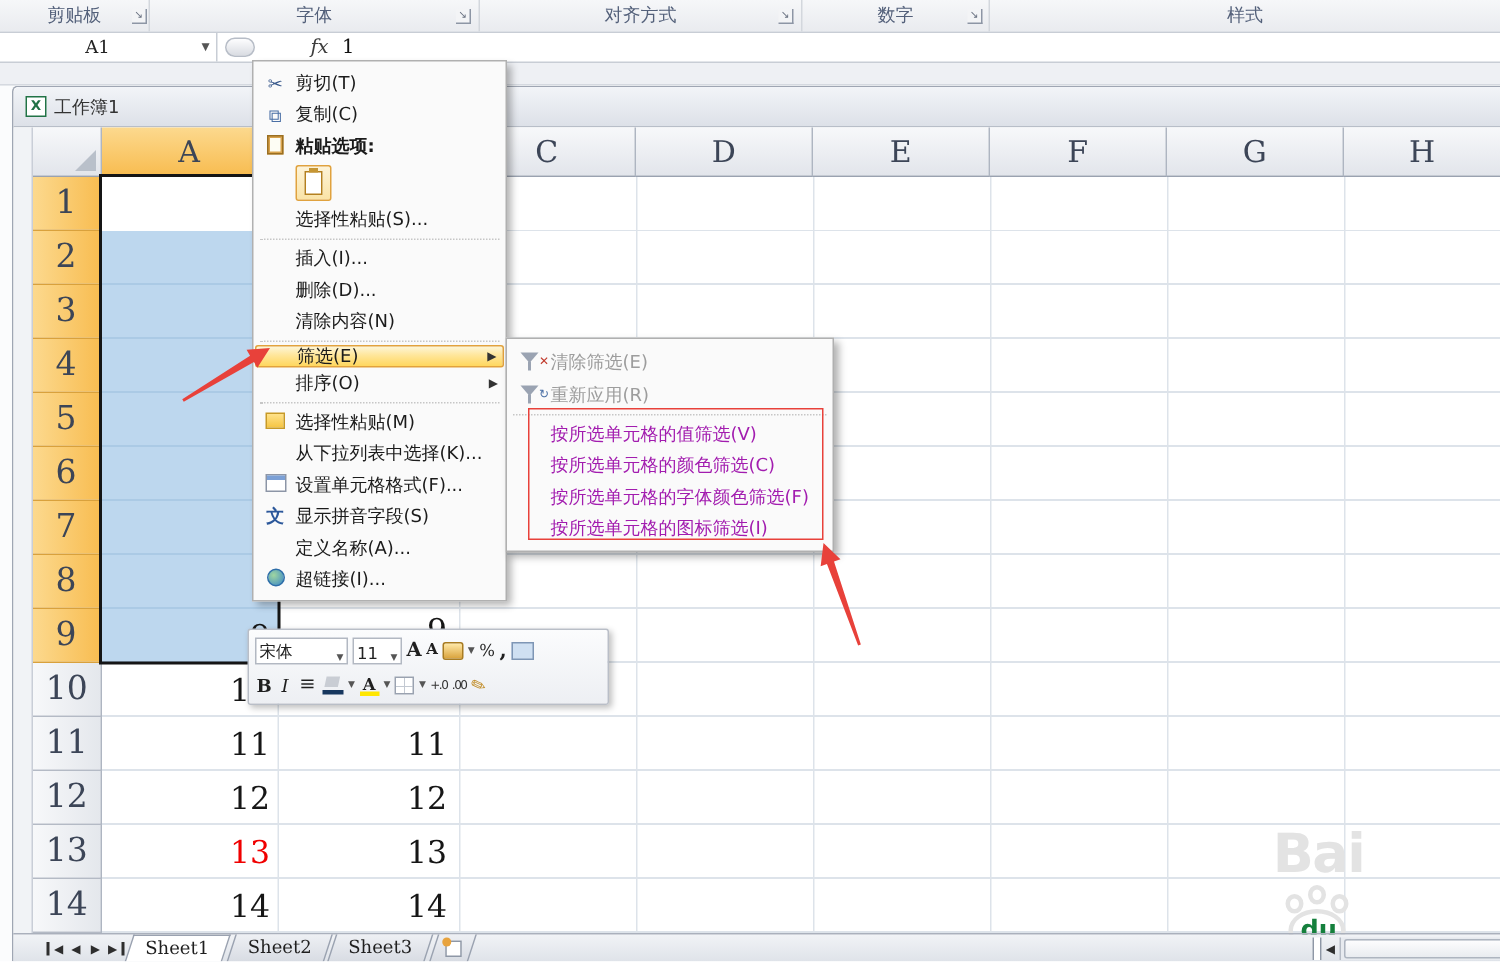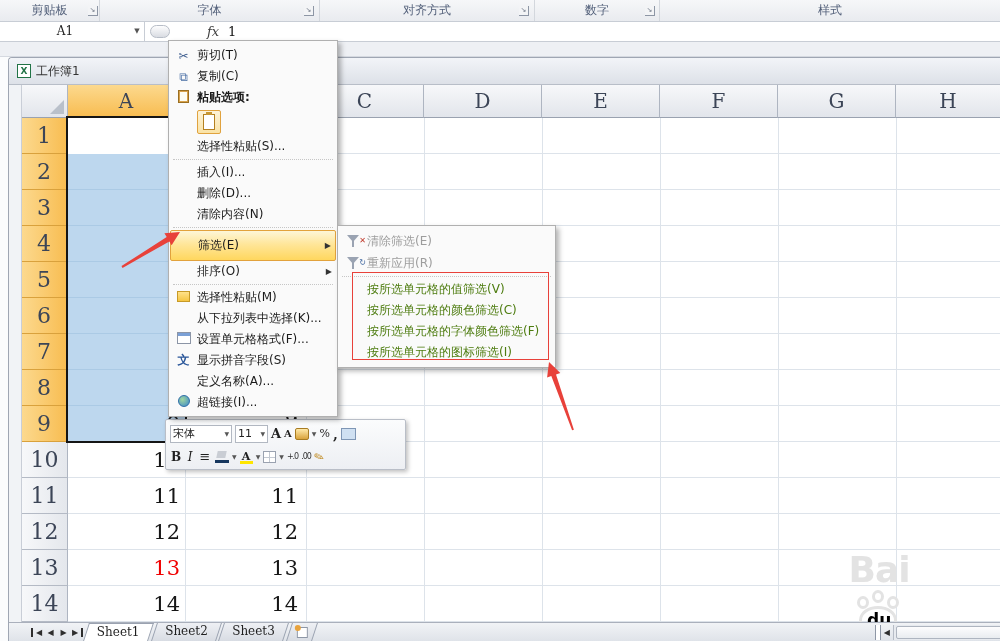--- a/index.html
+++ b/index.html
@@ -72,32 +72,32 @@
   .cA { left:68px; width:112px; }
   .cB { left:186px; width:112px; }
   
   .wmark { position:absolute; left:758px; top:549px; width:242px; color:#e4e4e4; }
   .wm1 { display:flex; align-items:center; font-weight:bold;flex-direction:column; }
   .wm-bai { font-size:36px; letter-spacing:-1px; color:#e3e3e3; }
   .wm-paw { position:relative; width:52px; height:46px; margin:0 2px; }
   .wm-pad { position:absolute; left:6px; top:16px; width:38px; height:28px; border:3px solid #e3e3e3;
     border-radius:50% 50% 45% 45%; }
   .wm-toe { position:absolute; width:12px; height:13px; border:3px solid #e3e3e3; border-radius:50%; }
-  .wm-du { position:absolute; left:14px; top:20px; font-size:17px; color:#000000; }
+  .wm-du { position:absolute; left:14px; top:20px; font-size:17px; color:#15803d; }
   .wm-jy { font-size:34px; color:#e0e0e0; }
   .wm2 { font-size:23px; font-weight:bold; color:#ededed; letter-spacing:1px; margin-top:3px; }
   
   .cmenu { position:absolute; left:168px; top:40px; width:170px; background:#fafafa;
     border:1px solid #b0b0b0; box-shadow:3px 3px 5px rgba(0,0,0,0.3); padding:4px 1px 3px 1px; z-index:60; }
   .mi { position:relative; display:flex; align-items:center; height:21px; padding-right:14px; }
   .mi .ic { width:27px; text-align:center; font-size:12px; flex:none; }
   .mi .lbl { font-size:12px; color:#1b1b1b; white-space:nowrap; }
   .mi.bold .lbl { font-weight:bold; }
   .mi.hl { background:linear-gradient(#fdf6d8,#ffe69a 45%,#ffd75e); border:1px solid #e2a23c;
-    border-radius:2px; height:31px; }
+    border-radius:2px; height:15px; }
   .subarr { position:absolute; right:4px; font-size:8px; color:#333; }
   .msep { border-top:1px dotted #c6c6c6; margin:2px 3px; height:0; }
   .pasteiconrow { height:28px; display:flex; align-items:center; padding-left:27px; }
   .pastebox { width:24px; height:24px; border:1px solid #e0a23e; border-radius:2px;
     background:linear-gradient(#fdf3d8,#fae3a6); position:relative; }
   .clipglyph { position:absolute; left:5px; top:3px; width:12px; height:16px; background:#fff;
     border:1px solid #b4801f; }
   .clipglyph:before { content:""; position:absolute; left:2px; top:-3px; width:6px; height:3px;
     background:#c69633; }
   .clipsmall { display:inline-block; width:11px; height:13px; background:#d8a24c; border:1px solid #9a6f22;
@@ -111,36 +111,36 @@
   .phonicon { font-size:11px; color:#2b579a; font-weight:bold; }
   .globeicon { display:inline-block; width:12px; height:12px; border-radius:50%;
     background:radial-gradient(circle at 35% 35%,#9fd6a0,#3a87c8); border:1px solid #2d6da8; }
   .scissors { color:#3a5a8c; }
   .copyic { color:#4a6fa5; font-size:13px; }
   
   .smenu { position:absolute; left:337px; top:225px; width:219px; background:#fafafa;
     border:1px solid #b0b0b0; box-shadow:3px 3px 5px rgba(0,0,0,0.3); padding:4px 1px; z-index:62; }
   .smi { display:flex; align-items:center; height:22px; }
   .smi .ic { width:28px; text-align:center; flex:none; position:relative; }
-  .smi .lbl { font-size:12px; color:#4d7c0f; white-space:nowrap; }
+  .smi .lbl { font-size:12px; color:#a21caf; white-space:nowrap; }
   .smi.dis .lbl { color:#9d9d9d; }
   .smi.short { height:21px; }
   .funnel { display:inline-block; position:relative; width:12px; height:12px; }
   .funnel:before { content:""; position:absolute; left:0; top:0; width:0; height:0;
     border-left:6px solid transparent; border-right:6px solid transparent; border-top:7px solid #9aa3b2; }
   .funnel:after { content:""; position:absolute; left:5px; top:6px; width:2px; height:6px; background:#9aa3b2; }
   .fmark { position:absolute; right:1px; top:4px; font-size:8px; color:#c0392b; }
   .redbox { position:absolute; left:352px; top:272px; width:197px; height:88px;
     border:1px solid #e8413a; z-index:64; }
   
   .minibar { position:absolute; left:165px; top:419px; width:241px; height:51px;
     background:linear-gradient(#fbfcfd,#edeff3); border:1px solid #b9bec7; border-radius:2px;
     box-shadow:2px 2px 4px rgba(0,0,0,0.25); z-index:55; padding:2px 4px; }
   .mrow { display:flex; align-items:center; height:23px; gap:3px; }
-  .selbox { height:18px; border:1px solid #b2b8c2; background:#fff; display:flex; align-items:center;
+  .selbox { height:18px; border:1px solid #b2b8c2; background:#fff; display:flex; align-items:flex-end;
     font-size:11px; color:#222; padding:0 2px; }
   .selbox .dd { font-size:6px; color:#555; margin-left:3px; }
   .mbtn { font-family:"DejaVu Serif",serif; color:#1f1f1f; text-align:center; }
   .coins { display:inline-block; width:14px; height:12px; background:linear-gradient(#ffe9a8,#d9a33c);
     border:1px solid #a87c22; border-radius:2px; }
   .mergeic { display:inline-block; width:15px; height:12px; background:#cfe0f2; border:1px solid #7e96b5; }
   .bucketic { display:inline-block; width:14px; height:12px; position:relative; }
   .bucketic .bshape { position:absolute; left:2px; top:0; width:9px; height:7px; background:#c9cdd4;
     transform:skewX(-12deg); }
   .bucketic .bbar { position:absolute; left:0; bottom:0; width:14px; height:3px; background:#17375e; }

